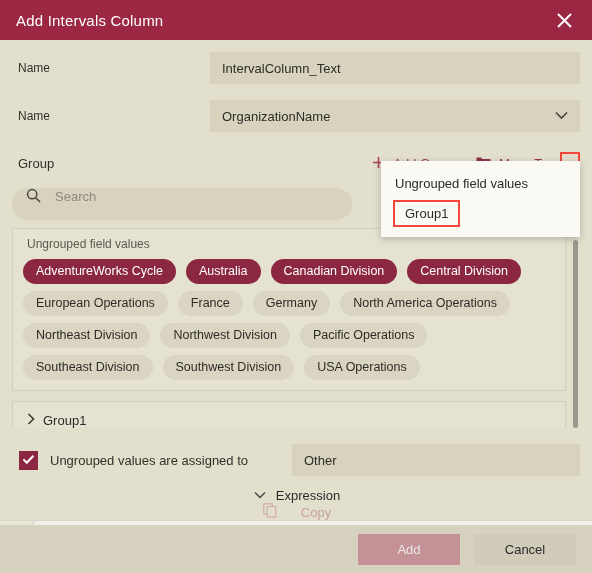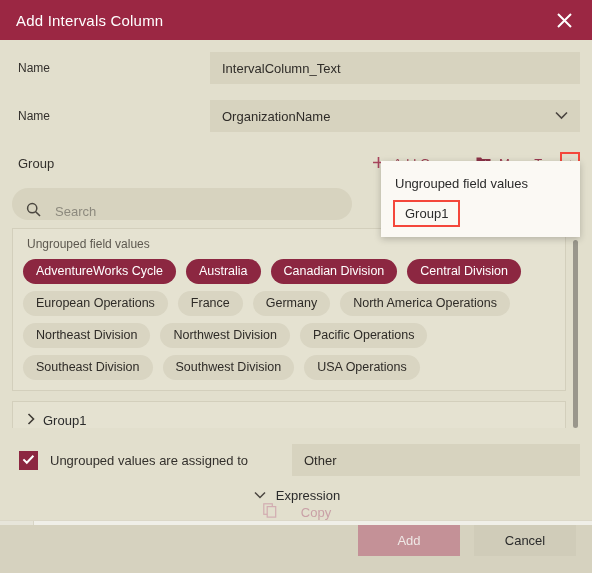--- a/index.html
+++ b/index.html
@@ -166,21 +166,21 @@
     padding: 4px 10px;
   }
 
   
   .search-box {
     height: 32px;
     margin-top: 8px;
     background: #d7d3bf;
     border-radius: 16px;
     display: flex;
-    align-items: flex-end;
+    align-items: flex-start;
     padding: 0 14px;
     box-sizing: border-box;
     gap: 12px;
     width: 340px;
   }
   .search-box input {
     border: none;
     outline: none;
     background: transparent;
     font-family: "Liberation Sans", sans-serif;
@@ -359,21 +359,21 @@
 
   
   .footer {
     position: absolute;
     left: 0;
     right: 0;
     bottom: 0;
     height: 48px;
     background: #d6d2bf;
     display: flex;
-    align-items: flex-start;
+    align-items: center;
     justify-content: flex-end;
     gap: 14px;
     padding-right: 16px;
     box-sizing: border-box;
   }
   .btn {
     width: 102px;
     height: 31px;
     display: flex;
     align-items: center;

